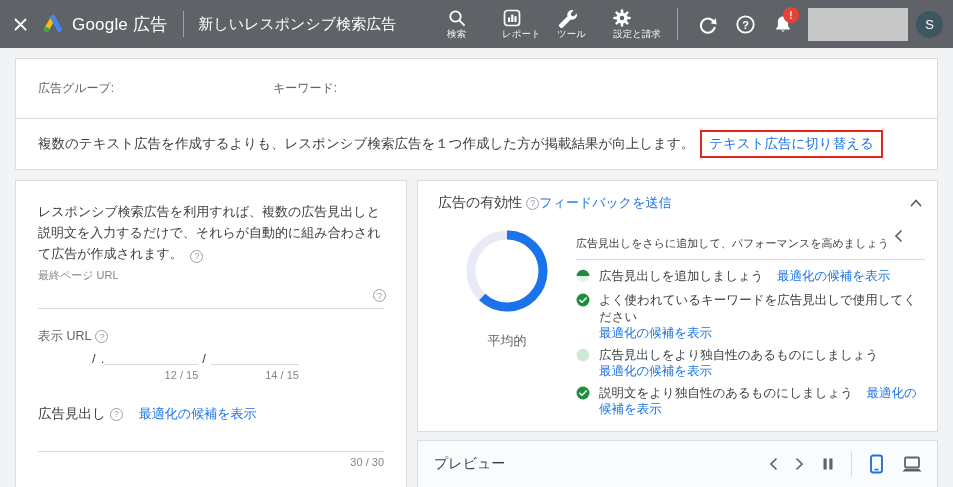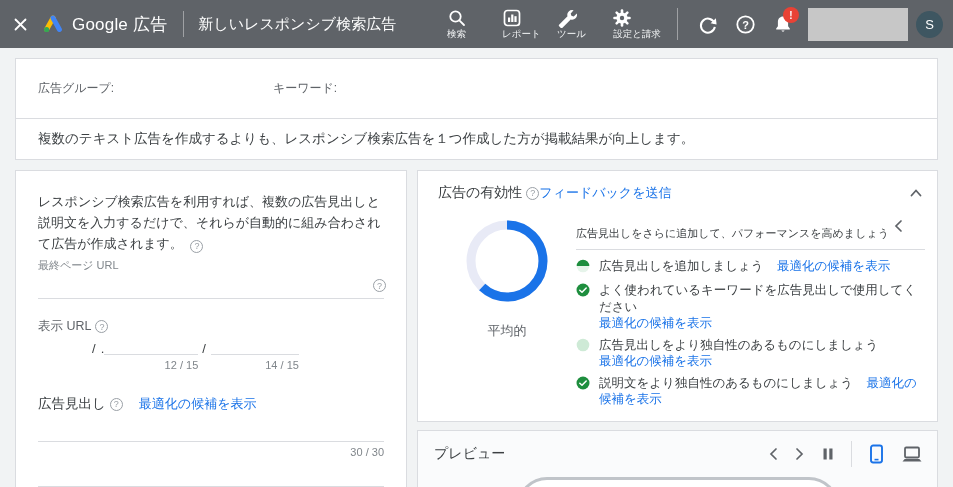--- a/index.html
+++ b/index.html
@@ -188,20 +188,23 @@
 
   <div class="main">
 
     <div class="card top-card">
       <div class="row-a">
         <span class="lab1">広告グループ:</span>
         <span>キーワード:</span>
       </div>
       <div class="row-b">
         <span>複数のテキスト広告を作成するよりも、レスポンシブ検索広告を１つ作成した方が掲載結果が向上します。</span>
+        <span class="redbox">
+          <a class="link">テキスト広告に切り替える</a>
+        </span>
       </div>
     </div>
 
     <div class="cols">
 
       <div class="card left-card">
         <div class="intro">
           <span>レスポンシブ検索広告を利用すれば、複数の広告見出しと説明文を入力するだけで、それらが自動的に組み合わされて広告が作成されます。</span>
           <span class="qmark">?</span>
         </div>

